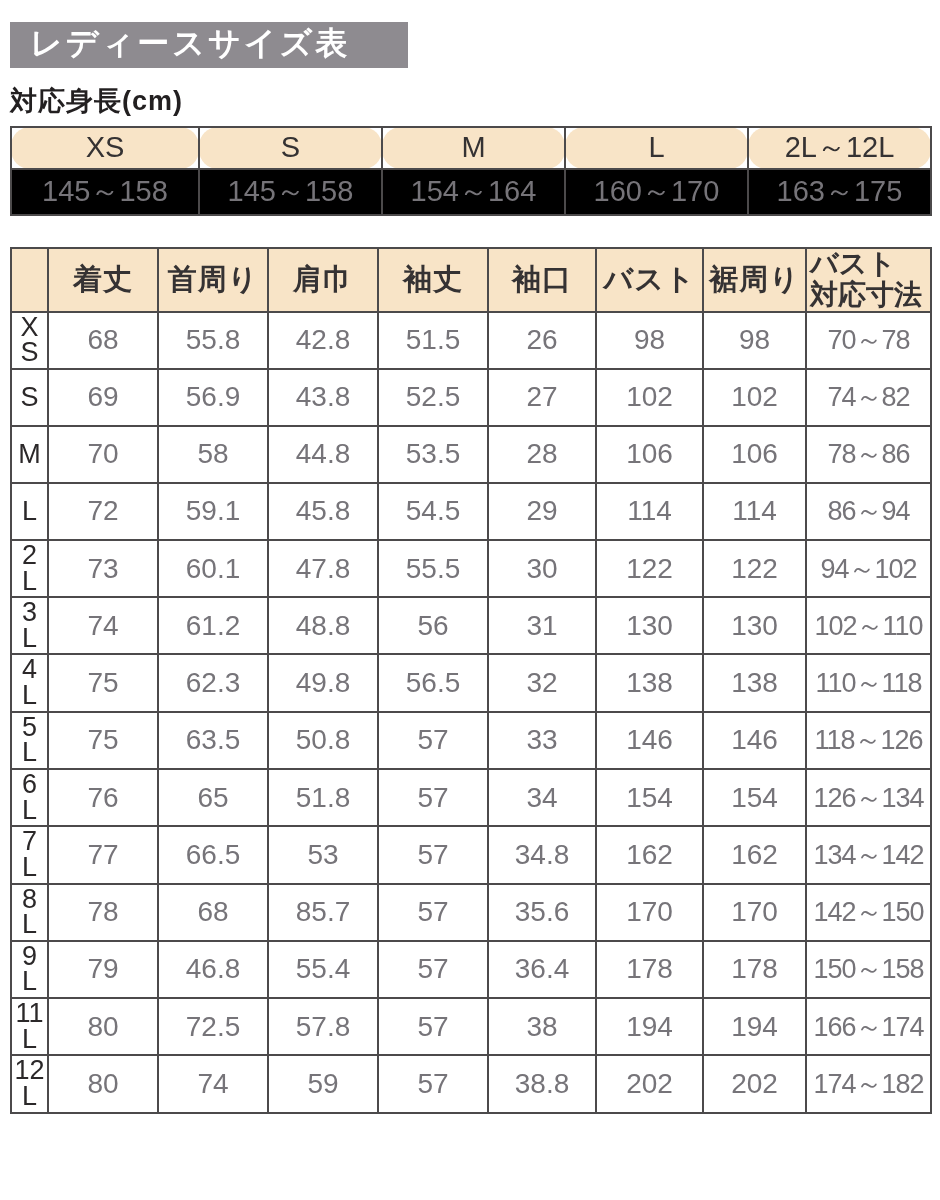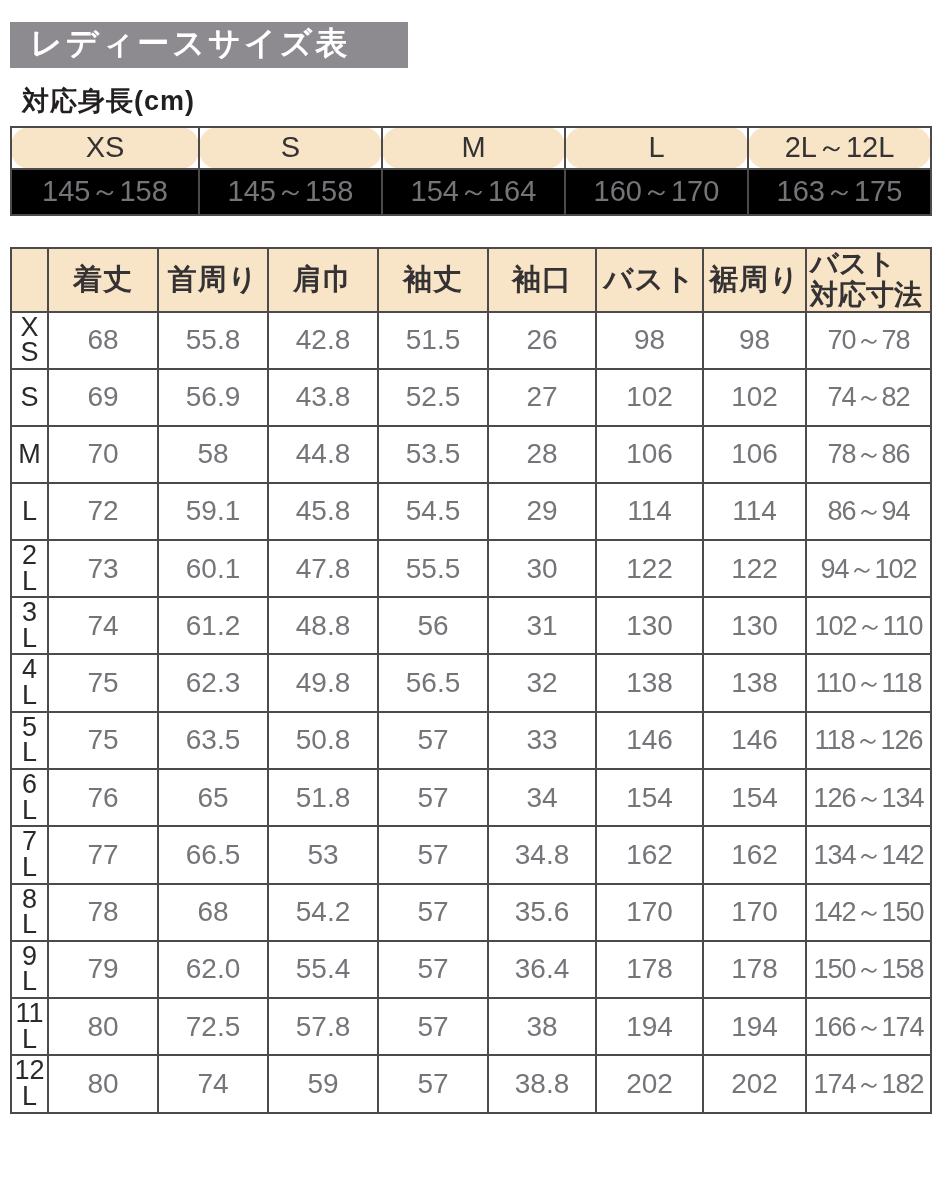--- a/index.html
+++ b/index.html
@@ -21,21 +21,21 @@
     display: inline-block;
     background: #8e8b90;
     color: #ffffff;
     font-size: 32px;
     font-weight: bold;
     letter-spacing: 3px;
     padding: 5px 58px 7px 20px;
     line-height: 1.05;
   }
   .caption {
-    margin: 15px 0 7px 12px;
+    margin: 15px 0 7px 0;
     font-size: 27px;
     font-weight: bold;
     color: #221f20;
     letter-spacing: 1px;
   }
   table {
     border-collapse: collapse;
     table-layout: fixed;
     width: 920px;
   }
@@ -285,32 +285,32 @@
           <td class="value-cell">34.8</td>
           <td class="value-cell">162</td>
           <td class="value-cell">162</td>
           <td class="value-cell last-col">134～142</td>
         </tr>
         <tr>
           <th class="size-label">8
 L</th>
           <td class="value-cell">78</td>
           <td class="value-cell">68</td>
-          <td class="value-cell">54.2</td>
+          <td class="value-cell">85.7</td>
           <td class="value-cell">57</td>
           <td class="value-cell">35.6</td>
           <td class="value-cell">170</td>
           <td class="value-cell">170</td>
           <td class="value-cell last-col">142～150</td>
         </tr>
         <tr>
           <th class="size-label">9
 L</th>
           <td class="value-cell">79</td>
-          <td class="value-cell">62.0</td>
+          <td class="value-cell">46.8</td>
           <td class="value-cell">55.4</td>
           <td class="value-cell">57</td>
           <td class="value-cell">36.4</td>
           <td class="value-cell">178</td>
           <td class="value-cell">178</td>
           <td class="value-cell last-col">150～158</td>
         </tr>
         <tr>
           <th class="size-label">11
 L</th>

